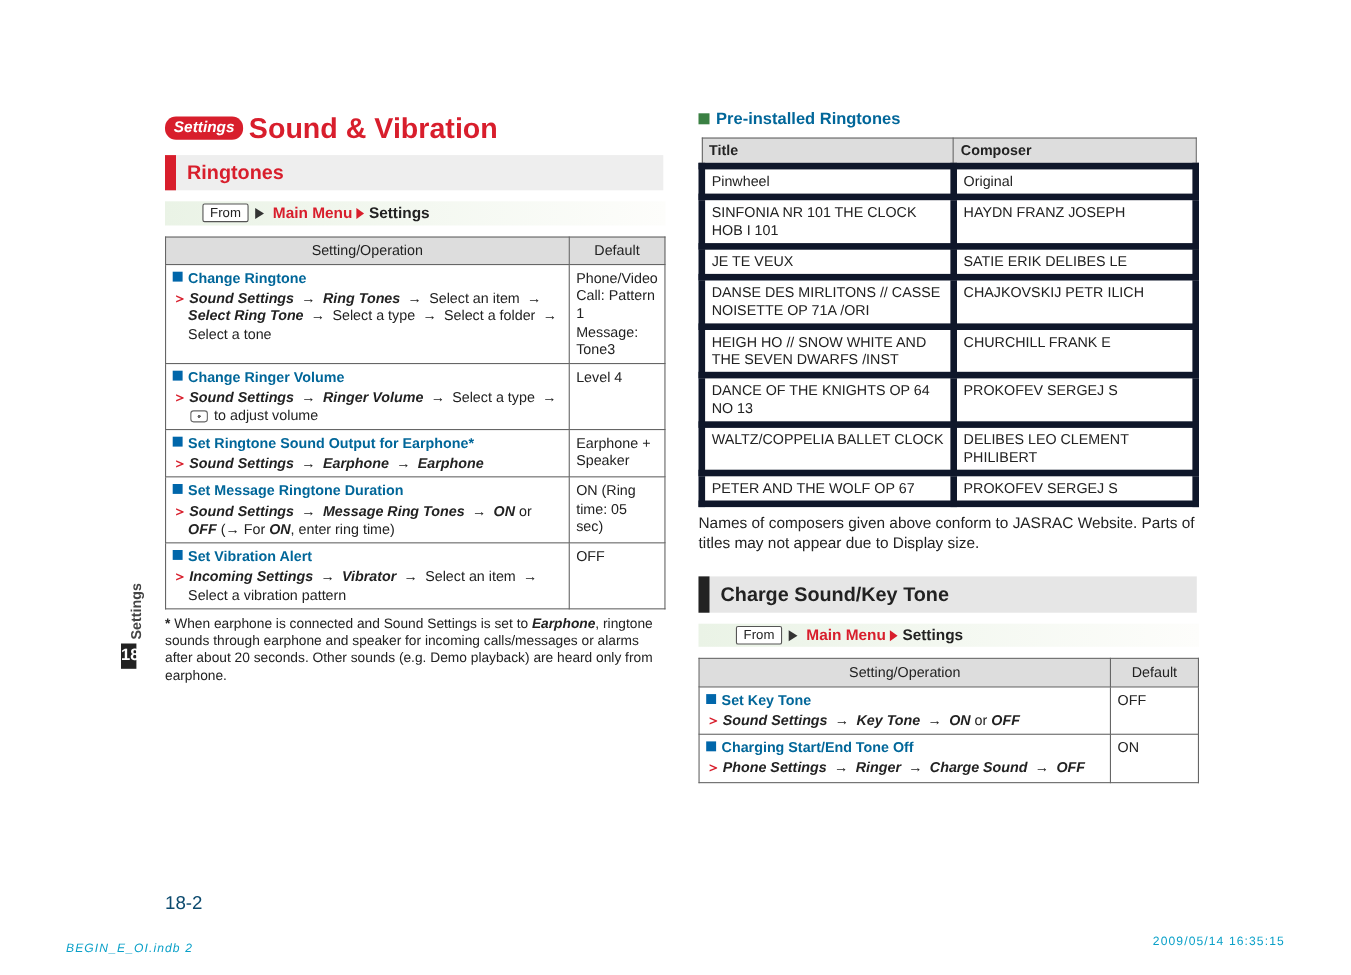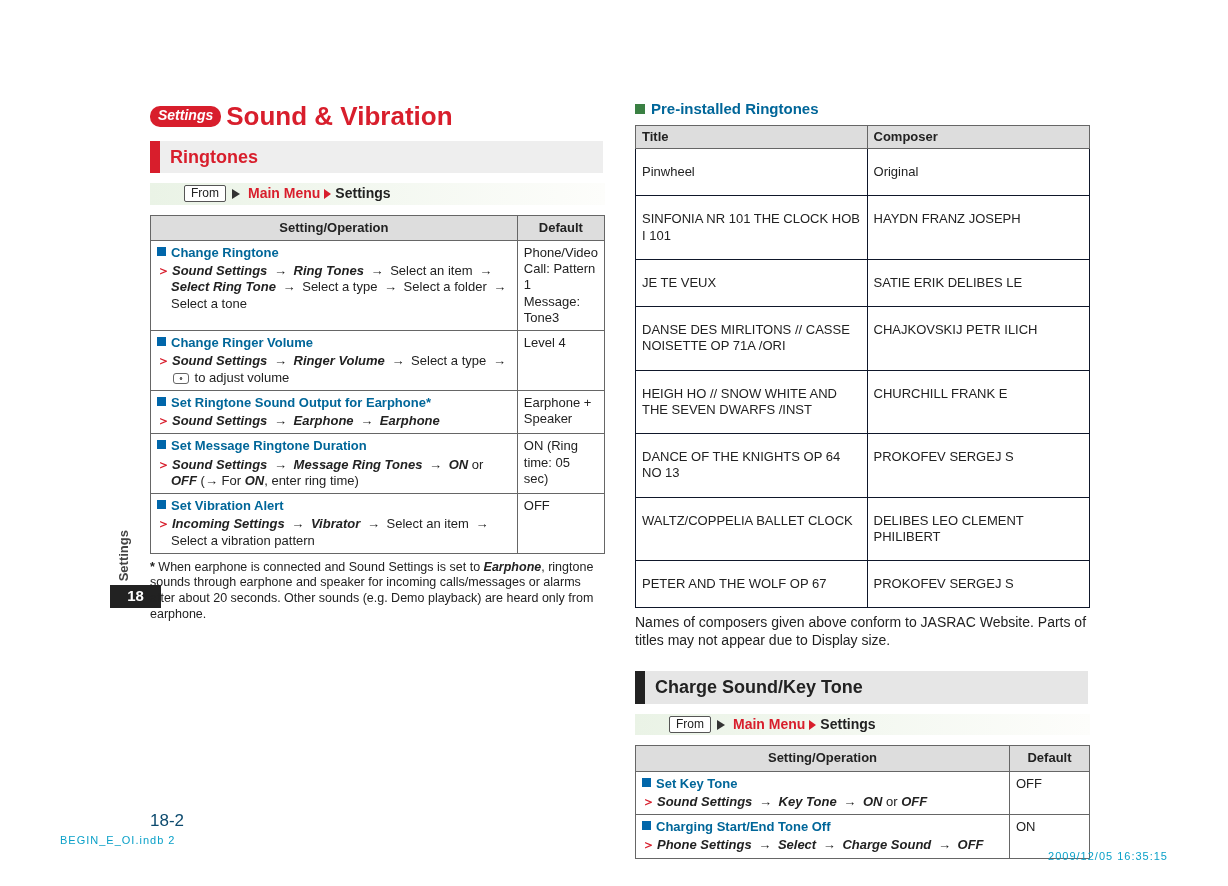--- a/index.html
+++ b/index.html
@@ -101,21 +101,21 @@
   
   table.settings {
     border-collapse: collapse;
     width: 100%;
     font-size: 13px;
   }
   table.settings th {
     background: #ddd;
     border: 1px solid #666;
     padding: 4px 6px;
-    font-weight: 700;
+    font-weight: 400;
     text-align: center;
   }
   table.settings td {
     border: 1px solid #666;
     padding: 4px 6px;
     vertical-align: top;
   }
   .opcell .title {
     color: #006699;
     font-weight: 800;
@@ -164,22 +164,22 @@
     font-size: 13px;
   }
   table.composer th {
     background: #ddd;
     border: 1px solid #666;
     padding: 3px 6px;
     font-weight: 700;
     text-align: left;
   }
   table.composer td {
-    border: 1px solid #0f172a;
-    padding: 15px 6px;
+    border: 6px solid #0f172a;
+    padding: 3px 6px;
     vertical-align: top;
   }
   .note { font-size: 14px; margin-top: 6px; }
   .footnote { font-size: 12.5px; margin-top: 6px; }
   .footnote .star { font-weight: 700; }
 
   
   .side-tab {
     position: absolute;
     left: 112px;
@@ -196,36 +196,37 @@
     display: block;
     margin: 0 auto 4px;
   }
   .side-tab .num {
     display: block;
     background: #222;
     color: #fff;
     font-weight: 800;
     font-size: 15px;
     padding: 2px 0;
-    width: 51px;
+    width: 14px;
     margin-left: -2px;
   }
   .pagenum {
     position: absolute;
     left: 150px;
     top: 810px;
     font-size: 17px;
     font-weight: 400;
     color: #0c4a6e;
   }
   .imprint-left {
     position: absolute;
-    left: 60px; bottom: 38px;
+    left: 60px; bottom: 16px;
     font-size: 11px; color: #0aa0c8;
     letter-spacing: 1px;
+    font-style: italic;
   }
   .imprint-right {
     position: absolute;
     right: 60px; bottom: 22px;
     font-size: 11px; color: #0aa0c8;
     letter-spacing: 1px;
   }
   .nav-icon {
     display: inline-block;
     width: 16px; height: 11px;
@@ -392,25 +393,25 @@
           <tr>
             <td class="opcell">
        <div class="title">Set Key Tone</div>
        <div class="proc"><span class="bi">Sound Settings</span> <span class="arr">→</span> <span class="bi">Key Tone</span> <span class="arr">→</span> <span class="bi">ON</span> or <span class="bi">OFF</span></div>
      </td>
      <td>OFF</td>
           </tr>
           <tr>
             <td class="opcell">
        <div class="title">Charging Start/End Tone Off</div>
-       <div class="proc"><span class="bi">Phone Settings</span> <span class="arr">→</span> <span class="bi">Select</span> <span class="arr">→</span> <span class="bi">Charge Sound</span> <span class="arr">→</span> <span class="bi">OFF</span></div>
+       <div class="proc"><span class="bi">Phone Settings</span> <span class="arr">→</span> <span class="bi">Ringer</span> <span class="arr">→</span> <span class="bi">Charge Sound</span> <span class="arr">→</span> <span class="bi">OFF</span></div>
      </td>
      <td>ON</td>
           </tr>
         </tbody>
     </table>
   </div>
 
 </div>
 
 <div class="pagenum">18-2</div>
 <div class="imprint-left">BEGIN_E_OI.indb   2</div>
-<div class="imprint-right">2009/12/05   16:35:15</div>
+<div class="imprint-right">2009/05/14   16:35:15</div>
 
 </body></html>

